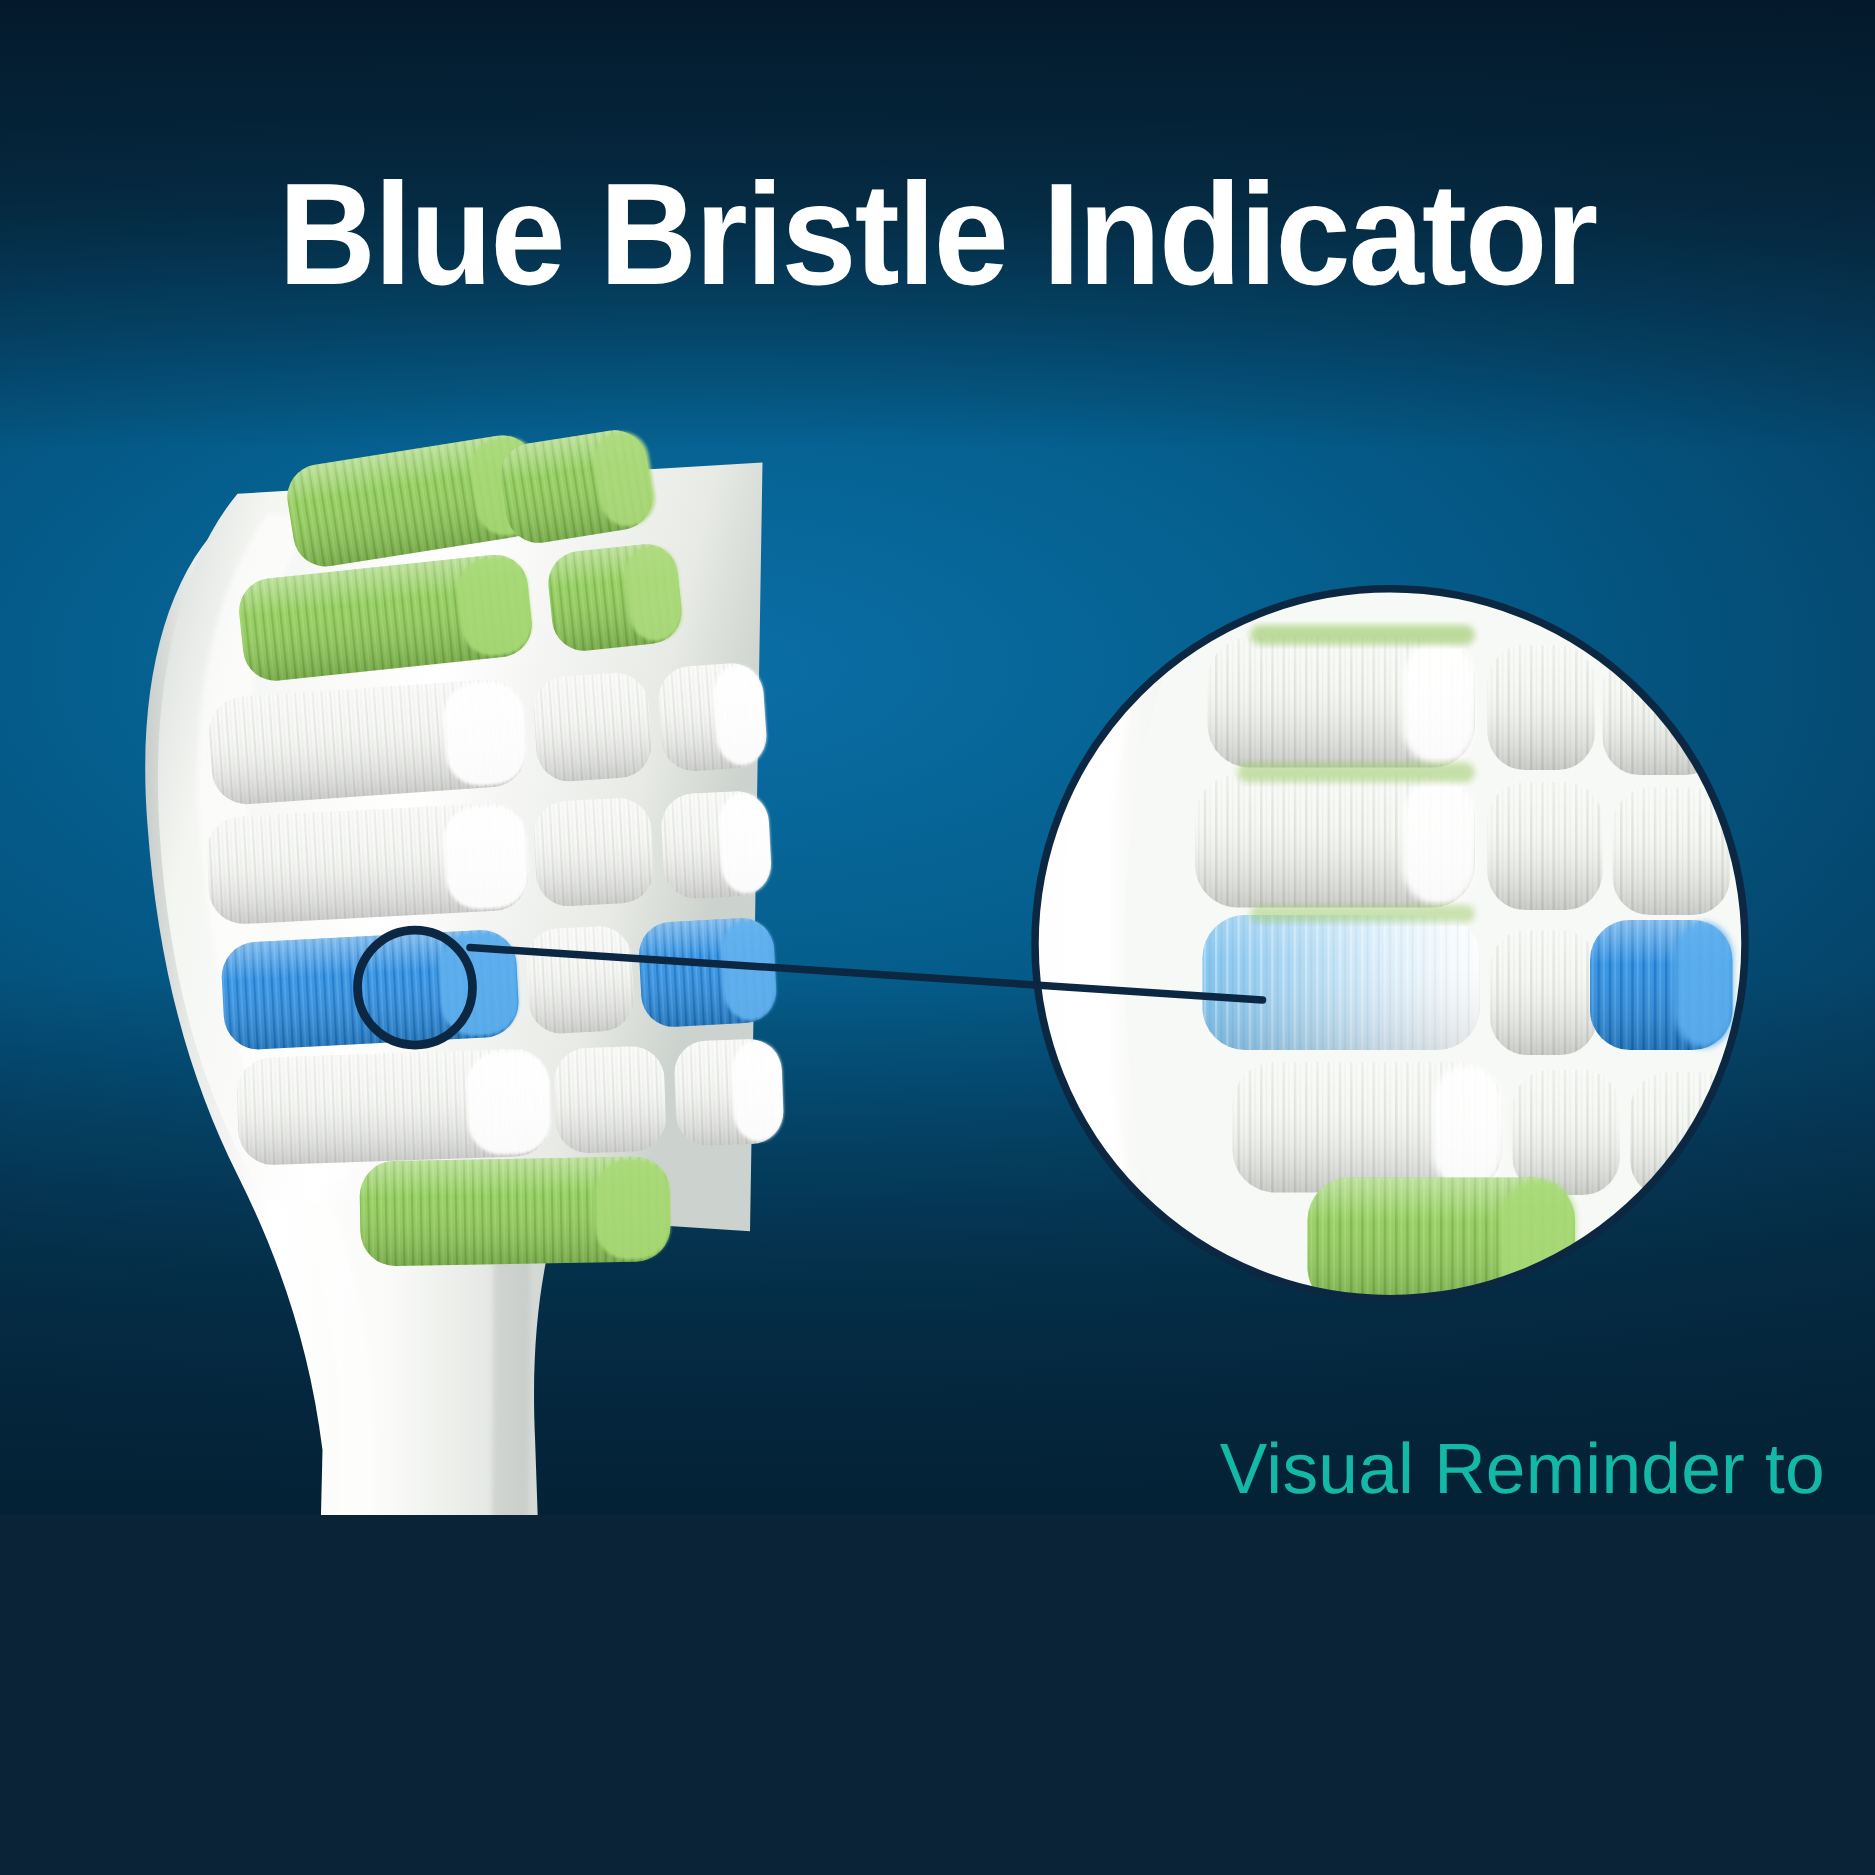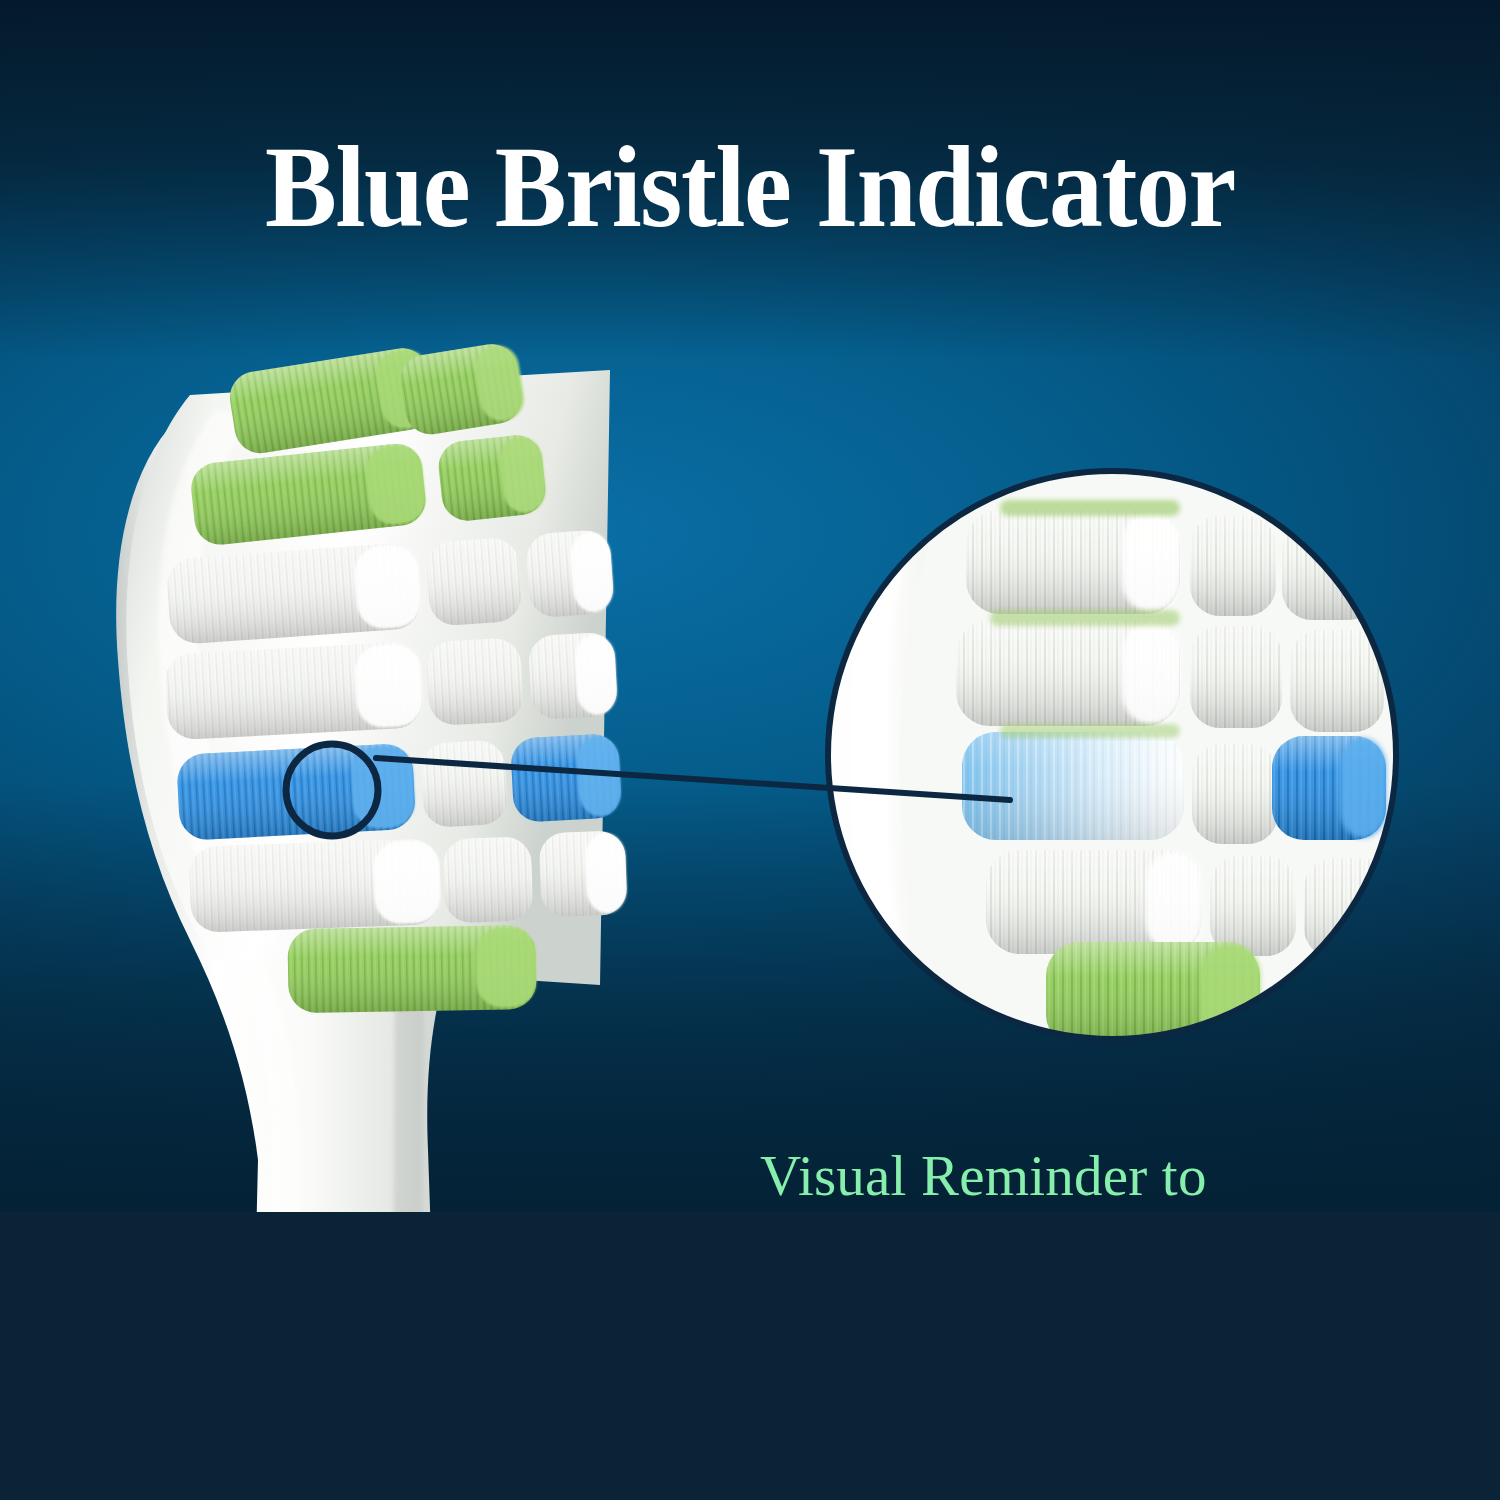--- a/index.html
+++ b/index.html
@@ -5,21 +5,21 @@
   html, body {
     margin: 0;
     padding: 0;
     background: #0a2336;
   }
   #stage {
     position: relative;
     width: 1500px;
     height: 1212px;
     overflow: hidden;
-    font-family: Liberation Serif, serif;
+    font-family: Liberation Sans, sans-serif;
   }
 
   
   .bg-base {
     position: absolute;
     inset: 0;
     background: #06233a;
   }
   .bg-glow {
     position: absolute;
@@ -57,22 +57,22 @@
     letter-spacing: -1.5px;
     line-height: 1.02;
     transform: scaleX(0.93);
     white-space: nowrap;
   }
   .subtitle {
     position: absolute;
     left: 760px;
     width: 700px;
     top: 1138px;
-    text-align: left;
-    color: #86efac;
+    text-align: right;
+    color: #14b8a6;
     font-size: 57px;
     font-weight: 400;
     line-height: 1.32;
     letter-spacing: 0.2px;
   }
   .subtitle .ln { display: block; }
 
   
   #brush-art, #magnifier-art, #callout-art { position: absolute; inset: 0; }
   #brush-art   { z-index: 3; }

